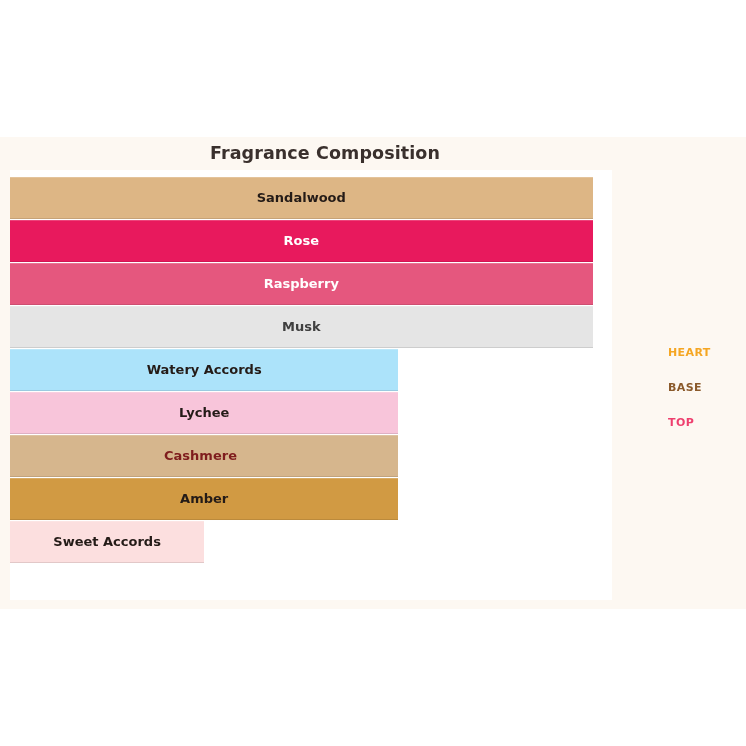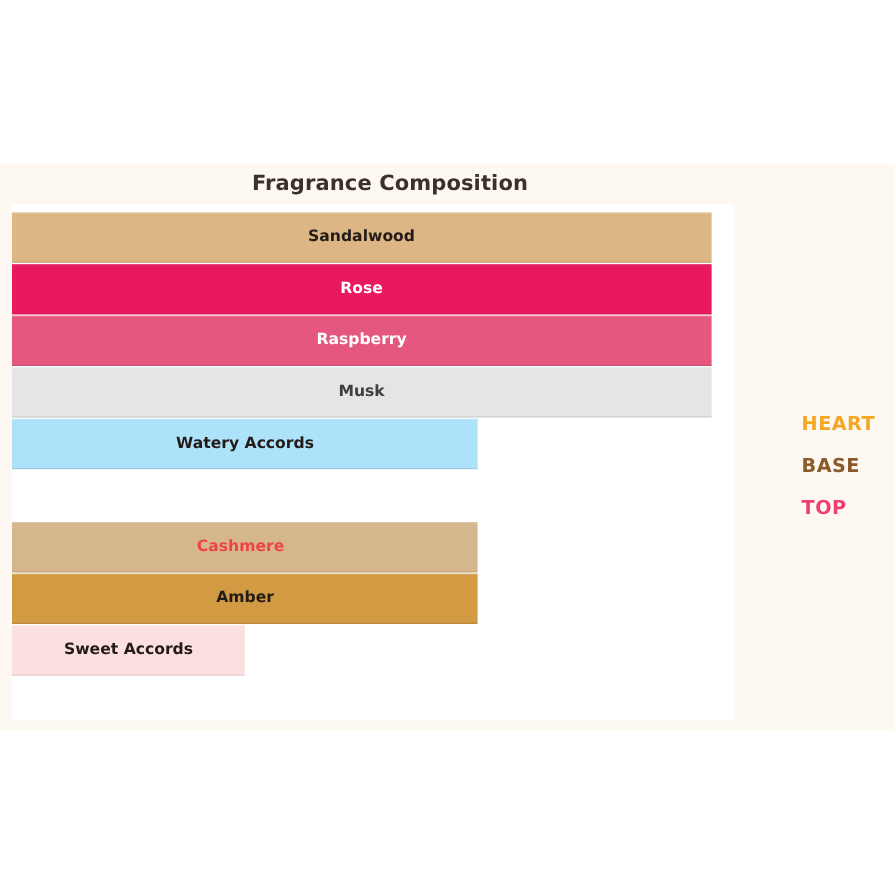--- a/index.html
+++ b/index.html
@@ -93,21 +93,21 @@
 
   
   #legend {
     position: absolute;
     left: 668px;
     top: 198px;
     width: 78px;
   }
 
   .legend-item {
-    font-size: 16px;
+    font-size: 11px;
     font-weight: bold;
     letter-spacing: 0.4px;
     line-height: 35px;
     height: 35px;
     white-space: nowrap;
   }
 </style>
 </head>
 <body>
 
@@ -132,23 +132,27 @@
             <div class="bar-label" style="width: 582.581px; color: rgb(255, 255, 255);">Raspberry</div>
           </div>
           <div class="bar-row" style="top: 136px; width: 602px;">
             <div class="bar" title="Musk" style="width: 582.581px; background: rgb(229, 229, 229);"></div>
             <div class="bar-label" style="width: 582.581px; color: #404040;">Musk</div>
           </div>
           <div class="bar-row" style="top: 179px; width: 602px;">
             <div class="bar" title="Watery Accords" style="width: 388.387px; background: rgb(172, 227, 250);"></div>
             <div class="bar-label" style="width: 388.387px; color: rgb(36, 27, 23);">Watery Accords</div>
           </div>
+          <div class="bar-row" style="top: 222px; width: 602px;">
+            <div class="bar" title="Lychee" style="width: 388.387px; background: rgb(248, 197, 218);"></div>
+            <div class="bar-label" style="width: 388.387px; color: rgb(36, 27, 23);">Lychee</div>
+          </div>
           <div class="bar-row" style="top: 265px; width: 602px;">
             <div class="bar" title="Cashmere" style="width: 388.387px; background: rgb(214, 182, 141);"></div>
-            <div class="bar-label" style="width: 381px; color: #ef4444;">Cashmere</div>
+            <div class="bar-label" style="width: 381px; color: #7f1d1d;">Cashmere</div>
           </div>
           <div class="bar-row" style="top: 308px; width: 602px;">
             <div class="bar" title="Amber" style="width: 388.387px; background: rgb(209, 154, 67);"></div>
             <div class="bar-label" style="width: 388.387px; color: rgb(36, 27, 23);">Amber</div>
           </div>
           <div class="bar-row" style="top: 351px; width: 602px;">
             <div class="bar" title="Sweet Accords" style="width: 194.194px; background: rgb(252, 223, 223);"></div>
             <div class="bar-label" style="width: 194.194px; color: rgb(36, 27, 23);">Sweet Accords</div>
           </div>
         </div>

